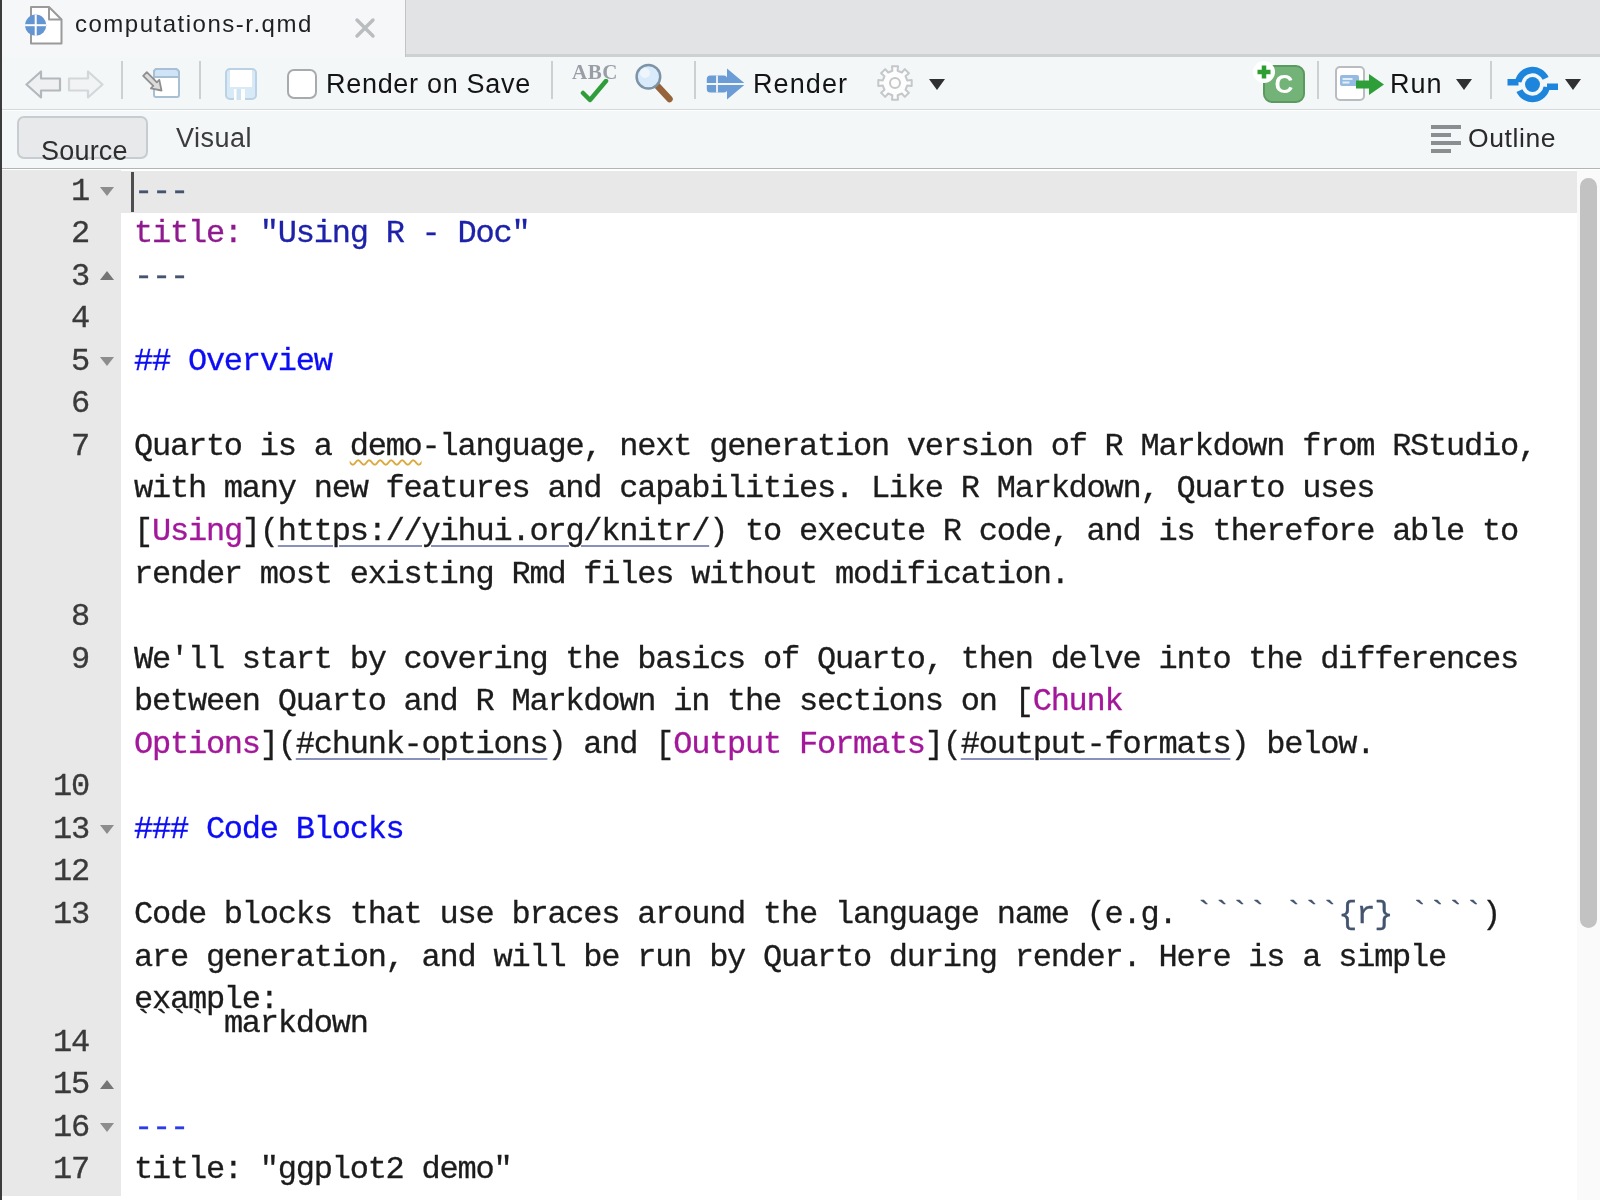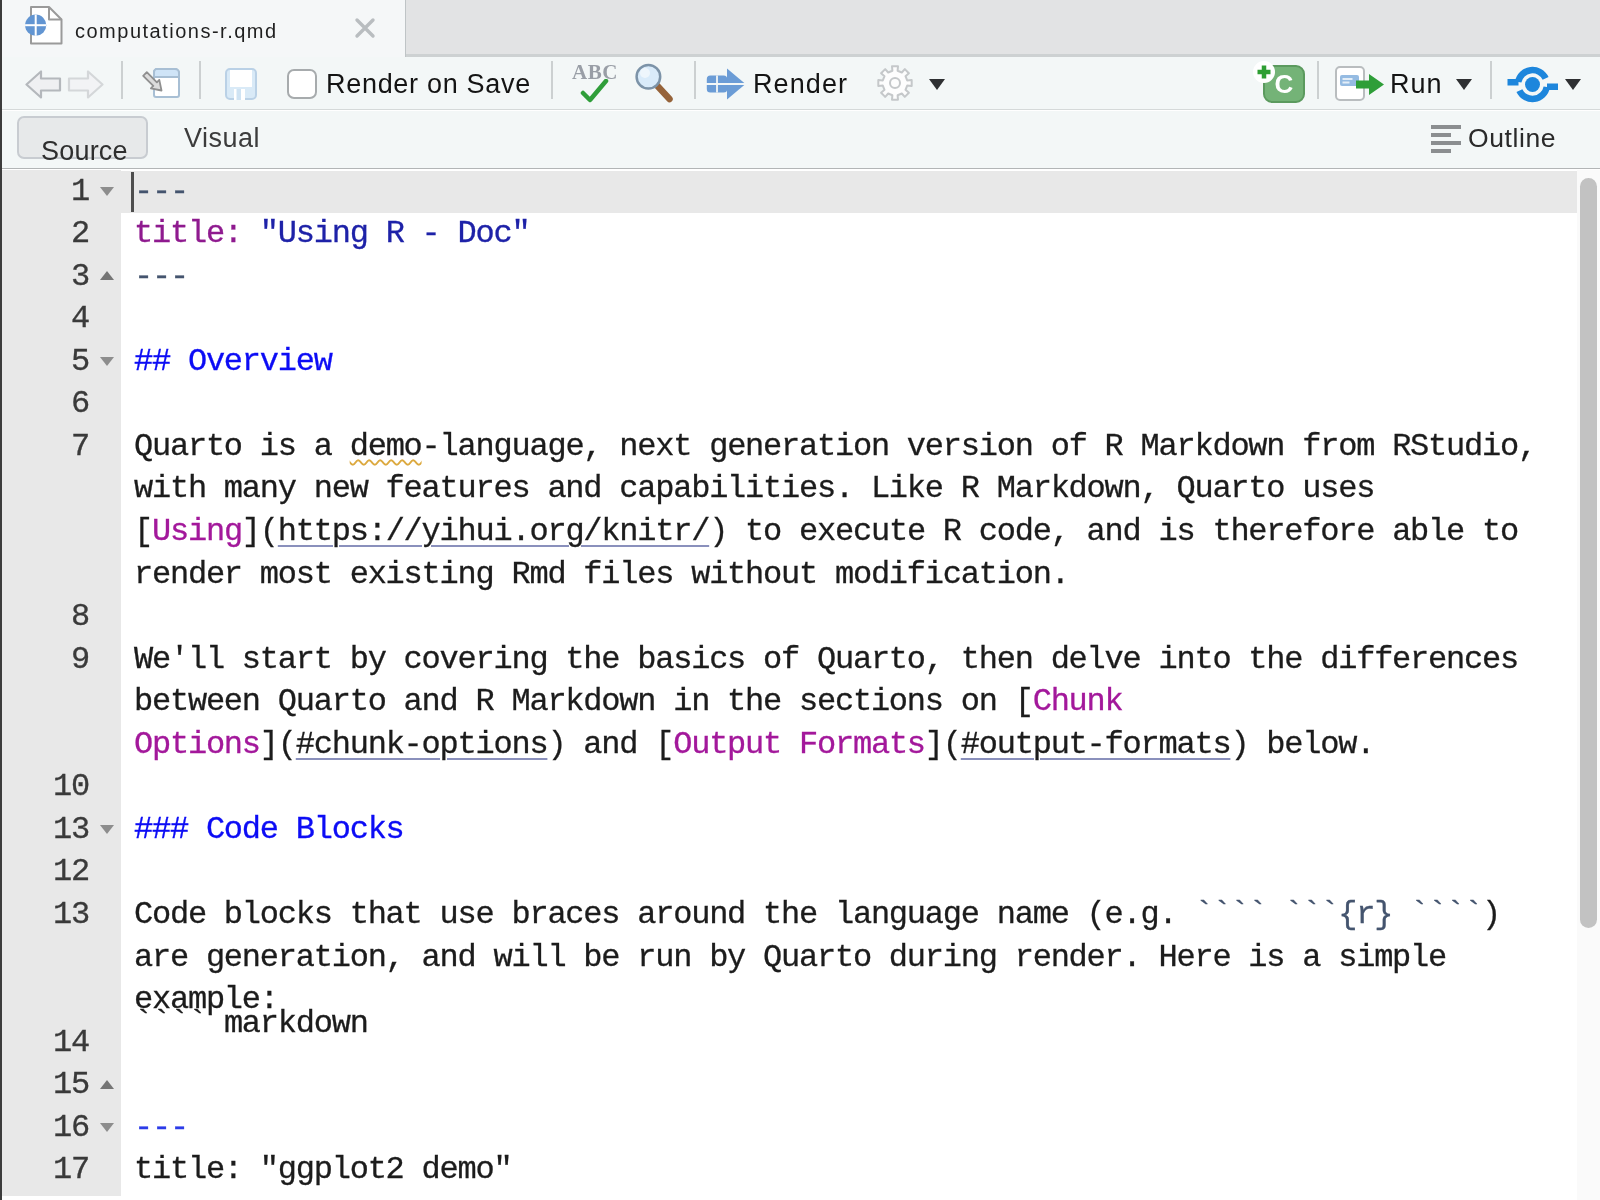--- a/index.html
+++ b/index.html
@@ -1,32 +1,32 @@
 <!DOCTYPE html>
 <html><head><meta charset="utf-8">
 <style>
 html,body{margin:0;padding:0;width:1600px;height:1200px;overflow:hidden;background:#fff;
   font-family:"Liberation Sans",sans-serif;}
 *{box-sizing:border-box;}
 .abs{position:absolute;}
 
 #tabstrip{position:absolute;left:0;top:0;width:1600px;height:57px;background:#e2e3e4;}
 #tab{position:absolute;left:2px;top:0;width:404px;height:57px;background:#f5f7f8;border-right:1px solid #bfc4c6;}
-#tabname{position:absolute;left:75px;top:20px;font-size:20px;color:#1f1f1f;letter-spacing:1.5px;}
+#tabname{position:absolute;left:75px;top:10px;font-size:24px;color:#1f1f1f;letter-spacing:1.5px;}
 #stripshadow{position:absolute;left:406px;top:54px;width:1194px;height:3px;background:#cdd1d2;}
 #toolbar{position:absolute;left:0;top:57px;width:1600px;height:53px;background:#f3f7f7;border-bottom:1px solid #d5d9d9;}
 #subbar{position:absolute;left:0;top:111px;width:1600px;height:58px;background:#f3f7f7;border-bottom:1px solid #b2b5b6;}
 #leftedge{position:absolute;left:0;top:0;width:2px;height:1200px;background:#3c3c3c;z-index:50;}
 .sep{position:absolute;top:61px;width:2px;height:38px;background:#ccd0d1;}
 .tbtxt{position:absolute;top:69px;font-size:27px;color:#141414;letter-spacing:0.7px;}
 .caret3{position:absolute;width:0;height:0;border-left:8.5px solid transparent;border-right:8.5px solid transparent;border-top:11px solid #2e3032;}
 
 #srcbtn{position:absolute;left:17px;top:116px;width:131px;height:43px;background:#e7e9ea;border:2px solid #c8ccd1;border-radius:7px;}
 #srctxt{position:absolute;left:41px;top:123px;font-size:27px;color:#2e2e2e;letter-spacing:0.2px;margin-top:13px;}
-#vistxt{position:absolute;left:176px;top:123px;font-size:27px;color:#3c3c3c;letter-spacing:0.5px;margin-left:8px;}
+#vistxt{position:absolute;left:176px;top:123px;font-size:27px;color:#3c3c3c;letter-spacing:0.5px;}
 #outtxt{position:absolute;left:1468px;top:123px;font-size:26.5px;color:#2a2a2a;letter-spacing:0.6px;}
 
 #editor{position:absolute;left:0;top:170px;width:1600px;height:1030px;background:#ffffff;}
 #gutter{position:absolute;left:2px;top:170px;width:119px;height:1026px;background:#e8e8e8;}
 #hl1{position:absolute;left:121px;top:170.6px;width:1456px;height:42.6px;background:#e8e8e8;}
 #caret{position:absolute;left:131px;top:172px;width:3px;height:40px;background:#4e4e4e;}
 #sbtrack{position:absolute;left:1577px;top:170px;width:23px;height:1030px;background:#fafafa;}
 #sbthumb{position:absolute;left:1580px;top:178px;width:17px;height:750px;background:#c2c2c2;border-radius:9px;}
 .gn{position:absolute;left:0;width:89px;text-align:right;font-family:"Liberation Mono",monospace;
   font-size:32px;letter-spacing:-1.23px;line-height:42.55px;color:#3a3a3a;-webkit-text-stroke:0.3px currentColor;}

